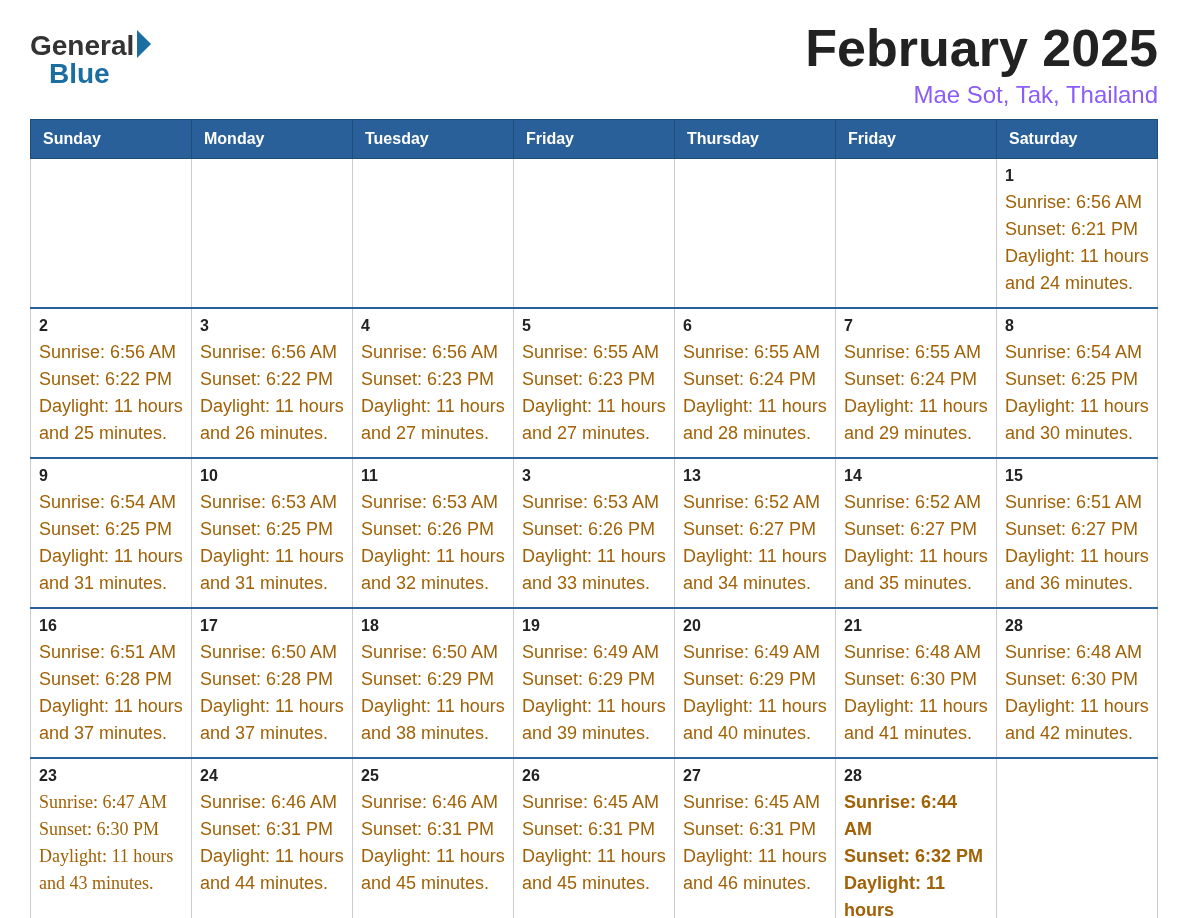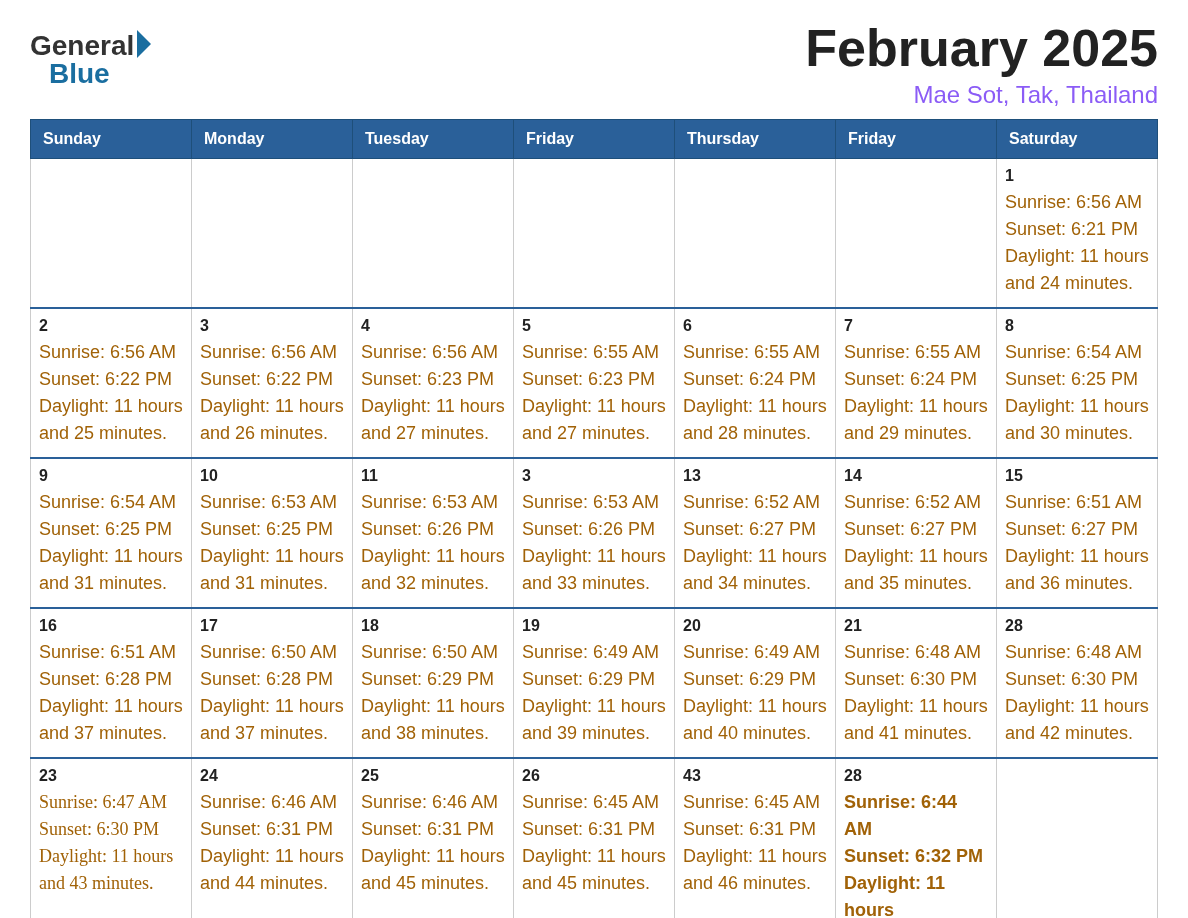--- a/index.html
+++ b/index.html
@@ -335,21 +335,21 @@
 and 45 minutes.</div>
         </td>
         <td>
           <span class="day-number">26</span>
           <div class="day-info" style="white-space: pre-line;">Sunrise: 6:45 AM
 Sunset: 6:31 PM
 Daylight: 11 hours
 and 45 minutes.</div>
         </td>
         <td>
-          <span class="day-number">43</span>
+          <span class="day-number">27</span>
           <div class="day-info" style="white-space: pre-line;">Sunrise: 6:45 AM
 Sunset: 6:31 PM
 Daylight: 11 hours
 and 46 minutes.</div>
         </td>
         <td>
           <span class="day-number">28</span>
           <div class="day-info" style="white-space: pre-line; font-weight: bold;">Sunrise: 6:44 AM
 Sunset: 6:32 PM
 Daylight: 11 hours

